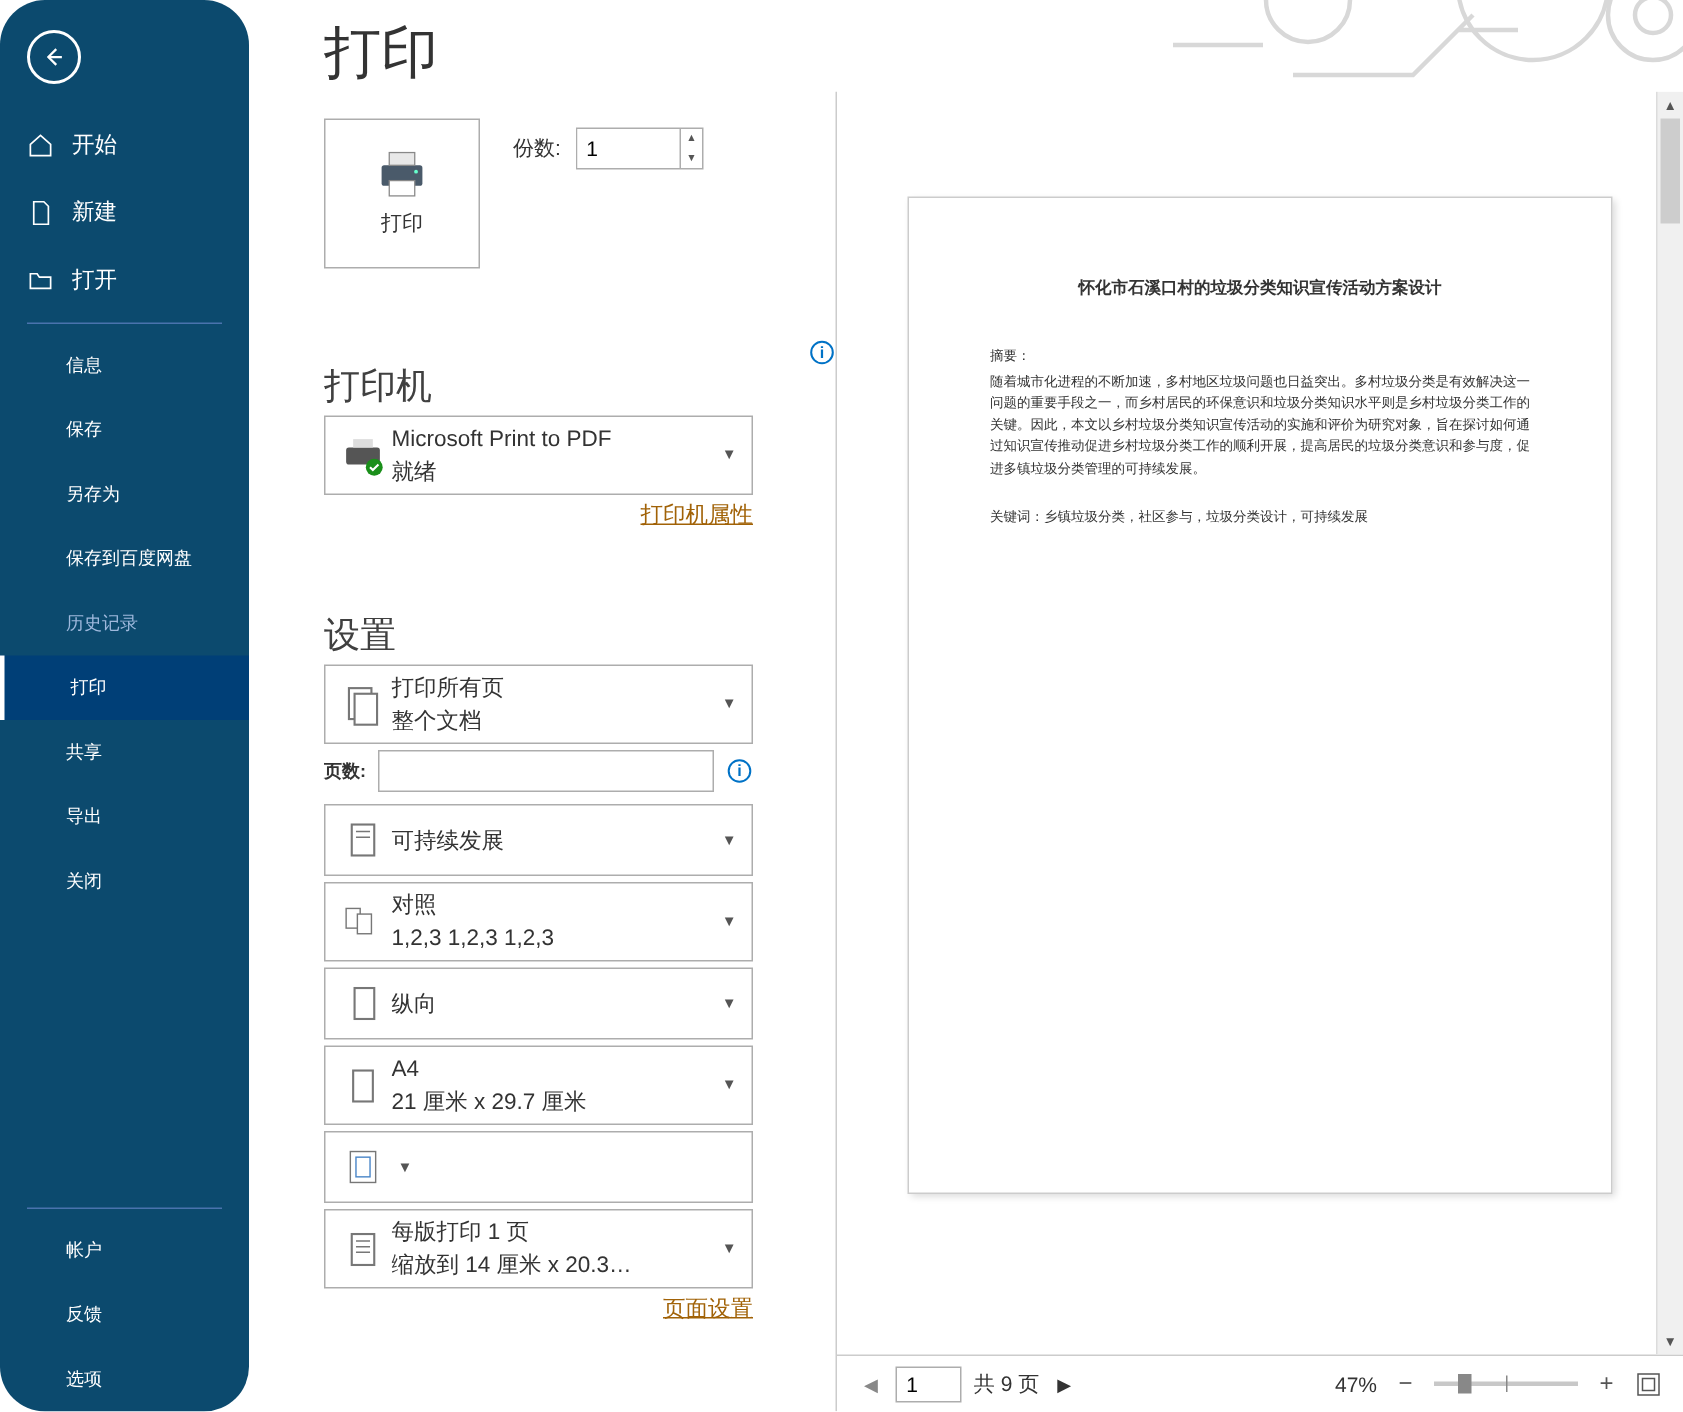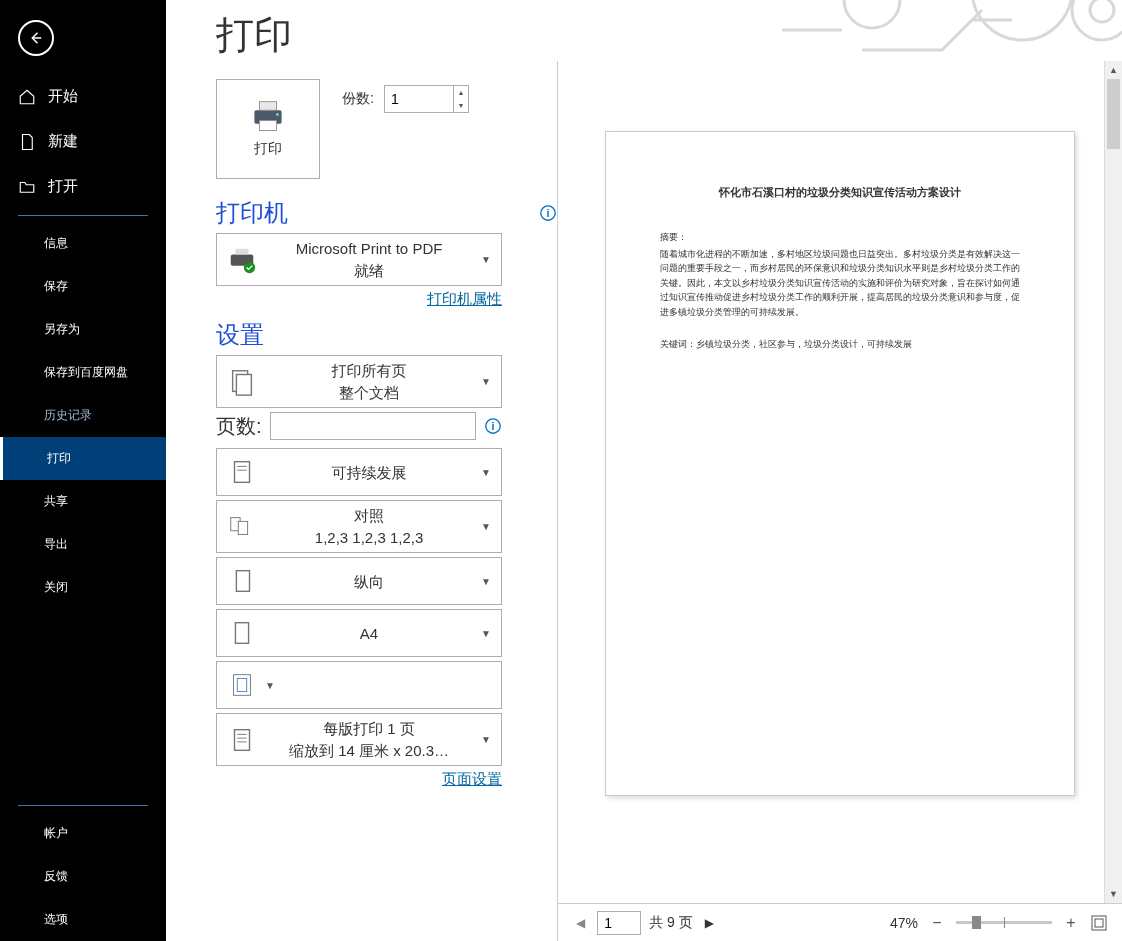--- a/index.html
+++ b/index.html
@@ -1,18 +1,18 @@
 <!DOCTYPE html>
 <html><head>
 <meta charset="utf-8">
 <style>
 * { box-sizing: border-box; margin: 0; padding: 0; }
 body { font-family: "Microsoft YaHei", "Segoe UI", sans-serif; font-size: 14px; color: #333; background: #fff; overflow: hidden; }
 .app { display: flex; width: 1122px; height: 941px; }
-.sidebar { width: 166px; background: #000000; color: #fff; display: flex; flex-direction: column; padding-top: 12px; }
+.sidebar { width: 166px; background: #0c4a6e; color: #fff; display: flex; flex-direction: column; padding-top: 12px; border-radius: 30px; }
 .back-btn { width: 36px; height: 36px; margin: 8px 0 18px 18px; border: 2px solid #fff; border-radius: 50%; display: flex; align-items: center; justify-content: center; cursor: pointer; }
 .back-btn svg { width: 18px; height: 18px; }
 .nav-item { display: flex; align-items: center; gap: 12px; padding: 13px 18px; cursor: pointer; font-size: 15px; }
 .nav-item.active { background: #003f77; border-left: 3px solid #fff; padding-left: 15px; }
 .nav-item.sub { padding-left: 44px; font-size: 12px; }
 .nav-item.dim { color: #9fb9dd; }
 .nav-divider { height: 1px; background: #4a73ad; margin: 6px 18px; }
 .nav-spacer { flex: 1; }
 .nav-icon { width: 18px; height: 18px; flex-shrink: 0; }
 .nav-icon svg { width: 100%; height: 100%; }
@@ -26,34 +26,34 @@
 .print-btn { width: 104px; height: 100px; border: 1px solid #adadad; background: #fff; display: flex; flex-direction: column; align-items: center; justify-content: center; gap: 6px; cursor: pointer; }
 .print-btn svg { width: 42px; height: 34px; }
 .print-btn-label { font-size: 14px; }
 .copies { display: flex; align-items: center; gap: 10px; margin-top: 6px; }
 .copies-label { font-size: 14px; }
 .spinner { display: flex; align-items: stretch; border: 1px solid #adadad; height: 28px; }
 .spinner input { width: 68px; border: none; padding: 0 6px; font-size: 14px; outline: none; }
 .spinner-btns { display: flex; flex-direction: column; border-left: 1px solid #adadad; }
 .spinner-btns div { width: 14px; flex: 1; display: flex; align-items: center; justify-content: center; font-size: 7px; color: #555; cursor: pointer; line-height: 1; }
 .section-head { display: flex; align-items: center; justify-content: space-between; margin-bottom: 4px; }
-.section-title { font-size: 24px; color: #1d4ed8; font-weight: 400; }
+.section-title { font-size: 24px; color: #404040; font-weight: 400; margin-top: 44px; }
 .info-icon { width: 18px; height: 18px; }
 .info-icon svg circle { stroke: #0072c6; stroke-width: 1.5; fill: none; }
 .info-icon svg text { fill: #0072c6; font-size: 12px; font-weight: bold; }
-.dropdown { display: flex; align-items: center; border: 1px solid #adadad; padding: 4px 6px; margin-bottom: 4px; cursor: pointer; background: #fff; position: relative; width: 286px; text-align: center; }
+.dropdown { display: flex; align-items: center; border: 1px solid #adadad; padding: 4px 6px; margin-bottom: 4px; cursor: pointer; background: #fff; position: relative; width: 286px; }
 .dd-icon { width: 38px; height: 38px; display: flex; align-items: center; justify-content: center; flex-shrink: 0; }
 .dd-icon svg { width: 30px; height: 30px; }
 .dd-text { flex: 1; display: flex; flex-direction: column; gap: 1px; font-size: 15px; line-height: 1.4; overflow: hidden; }
 .dd-text span { white-space: nowrap; overflow: hidden; text-overflow: ellipsis; }
 .dd-arrow { font-size: 10px; color: #555; padding: 0 4px; }
 .link-row { text-align: right; margin-bottom: 10px; width: 286px; }
-.link { color: #0369a1; text-decoration: underline; cursor: pointer; font-size: 15px; }
+.link { color: #a16207; text-decoration: underline; cursor: pointer; font-size: 15px; }
 .pages-row { display: flex; align-items: center; gap: 8px; margin-bottom: 4px; }
-.pages-row label { font-size: 20px; }
+.pages-row label { font-size: 12px; font-weight: bold; }
 .pages-row input { flex: 1; border: 1px solid #adadad; height: 28px; padding: 0 6px; font-size: 14px; outline: none; width: 170px; }
 .settings-list { display: flex; flex-direction: column; gap: 4px; }
 .settings-list .dropdown { margin-bottom: 0; }
 .preview { flex: 1; display: flex; flex-direction: column; background: #fff; }
 .preview-view { flex: 1; position: relative; display: flex; align-items: flex-start; justify-content: center; padding-top: 70px; overflow: hidden; }
 .scrollbar { position: absolute; right: 0; top: 0; width: 18px; height: 100%; background: #f0f0f0; border-left: 1px solid #dcdcdc; }
 .scroll-up, .scroll-down { height: 18px; display: flex; align-items: center; justify-content: center; font-size: 9px; color: #555; cursor: pointer; }
 .scroll-thumb { position: absolute; top: 18px; left: 2px; right: 2px; height: 70px; background: #cdcdcd; }
 .page-prev { width: 470px; height: 665px; border: 1px solid #ccc; box-shadow: 2px 2px 5px rgba(0,0,0,0.15); background: #fff; padding: 52px 54px; font-size: 9px; line-height: 1.6; }
 .page-prev .title { text-align: center; font-weight: bold; margin-bottom: 28px; font-size: 11px; }
@@ -265,20 +265,21 @@
             <span class="dd-arrow">▼</span>
           </div>
           <div class="dropdown">
             <span class="dd-icon">
                 <svg viewBox="0 0 32 32">
                   <rect x="9" y="5" width="14" height="22" fill="none" stroke="#777" stroke-width="1.5"></rect>
                 </svg>
               </span>
             <span class="dd-text">
                 <span>A4</span>
+                <span>21 厘米 x 29.7 厘米</span>
               </span>
             <span class="dd-arrow">▼</span>
           </div>
           <div class="dropdown">
             <span class="dd-icon">
                 <svg viewBox="0 0 32 32">
                   <rect x="7" y="5" width="18" height="22" fill="none" stroke="#777"></rect>
                   <rect x="11" y="9" width="10" height="14" fill="none" stroke="#4a86c8"></rect>
                 </svg>
               </span>

